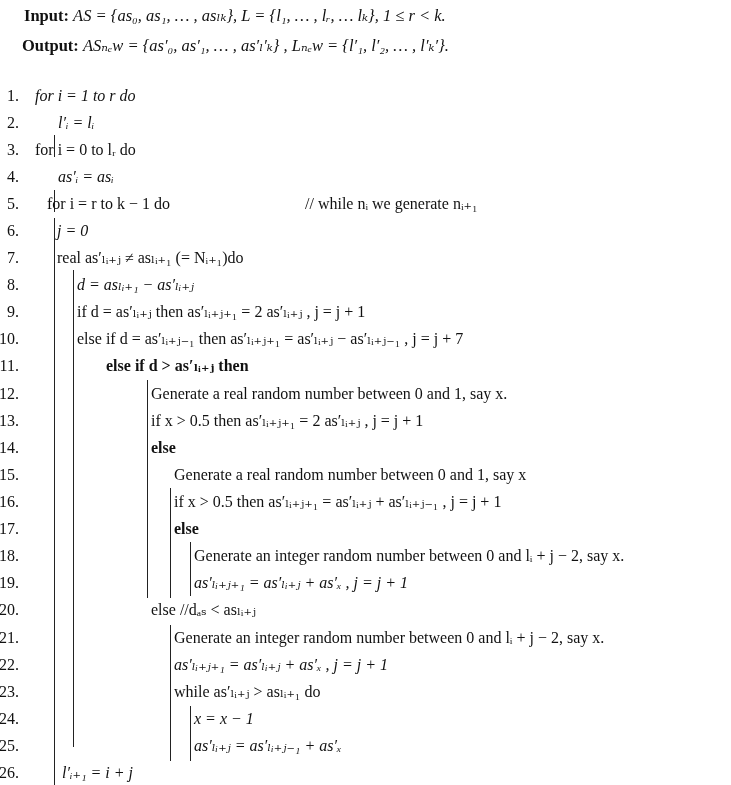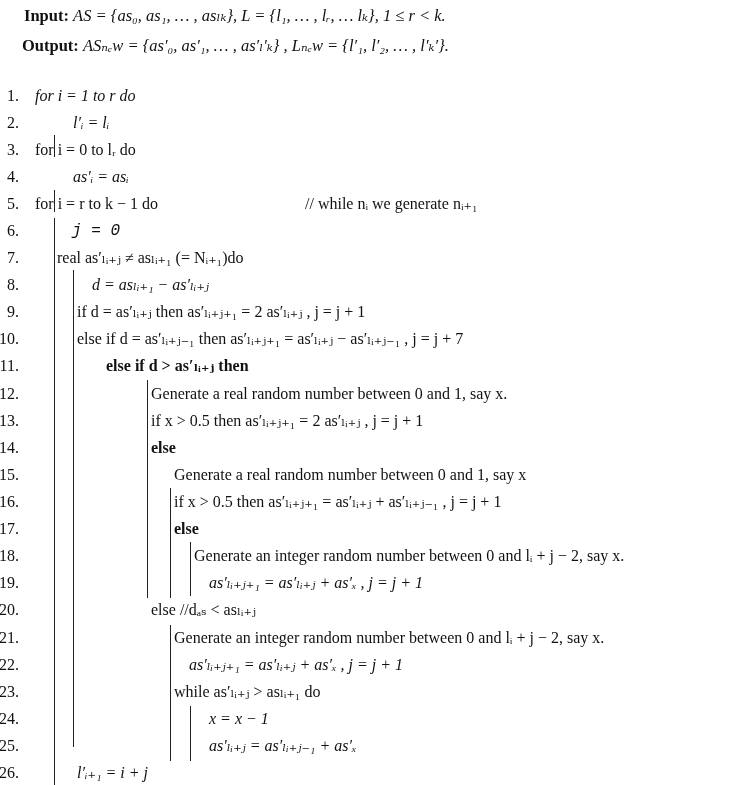--- a/index.html
+++ b/index.html
@@ -11,21 +11,21 @@
   .header-line { position: absolute; white-space: nowrap; font-size: 16.5px; }
   .header-line .label { font-weight: bold; }
   .header-line .math { font-style: italic; }
   .line {
     position: absolute; left: 0; height: 26px; white-space: nowrap;
     font-size: 16px; line-height: 26px;
   }
   .lnum { position: absolute; width: 32px; text-align: right; }
   .content { position: absolute; white-space: nowrap; }
   .kw { font-weight: bold; }
-  .m { font-style: italic; margin-left: 15px; }
+  .m { font-style: italic; }
   .vbar { position: absolute; width: 1px; background: #222; }
   .comment { position: absolute; white-space: nowrap; }
 </style>
 </head>
 <body>
 
 <div class="header-line" style="left:24px; top:6px;">
   <span class="label">Input:</span>
   <span class="math">AS = {as₀, as₁, … , asₗₖ},  L = {l₁, … , lᵣ, … lₖ},  1 ≤ r &lt; k.</span>
 </div>
@@ -55,26 +55,26 @@
 <div class="line" style="top:137px;">
   <span class="lnum" style="left:-13px;">3.</span>
   <span class="content" style="left:35px;">for  i = 0   to  lᵣ  do</span>
 </div>
 <div class="line" style="top:164px;">
   <span class="lnum" style="left:-13px;">4.</span>
   <span class="content m" style="left:58px;">as′ᵢ = asᵢ</span>
 </div>
 <div class="line" style="top:191px;">
   <span class="lnum" style="left:-13px;">5.</span>
-  <span class="content" style="left:35px;">for  i = r   to   k − 1  do</span>
+  <span class="content" style="left:47px;">for  i = r   to   k − 1  do</span>
   <span class="comment" style="left:305px;">// while  nᵢ  we generate  nᵢ₊₁</span>
 </div>
 <div class="line" style="top:218px;">
   <span class="lnum" style="left:-13px;">6.</span>
-  <span class="content m" style="left:57px;font-family:Liberation Mono, monospace;">j = 0</span>
+  <span class="content m" style="left:57px;">j = 0</span>
 </div>
 <div class="line" style="top:245px;">
   <span class="lnum" style="left:-13px;">7.</span>
   <span class="content" style="left:57px;">real  as′ₗᵢ₊ⱼ  ≠ asₗᵢ₊₁ (= Nᵢ₊₁)do</span>
 </div>
 <div class="line" style="top:272px;">
   <span class="lnum" style="left:-13px;">8.</span>
   <span class="content m" style="left:77px;">d = asₗᵢ₊₁ −  as′ₗᵢ₊ⱼ</span>
 </div>
 <div class="line" style="top:299px;">

